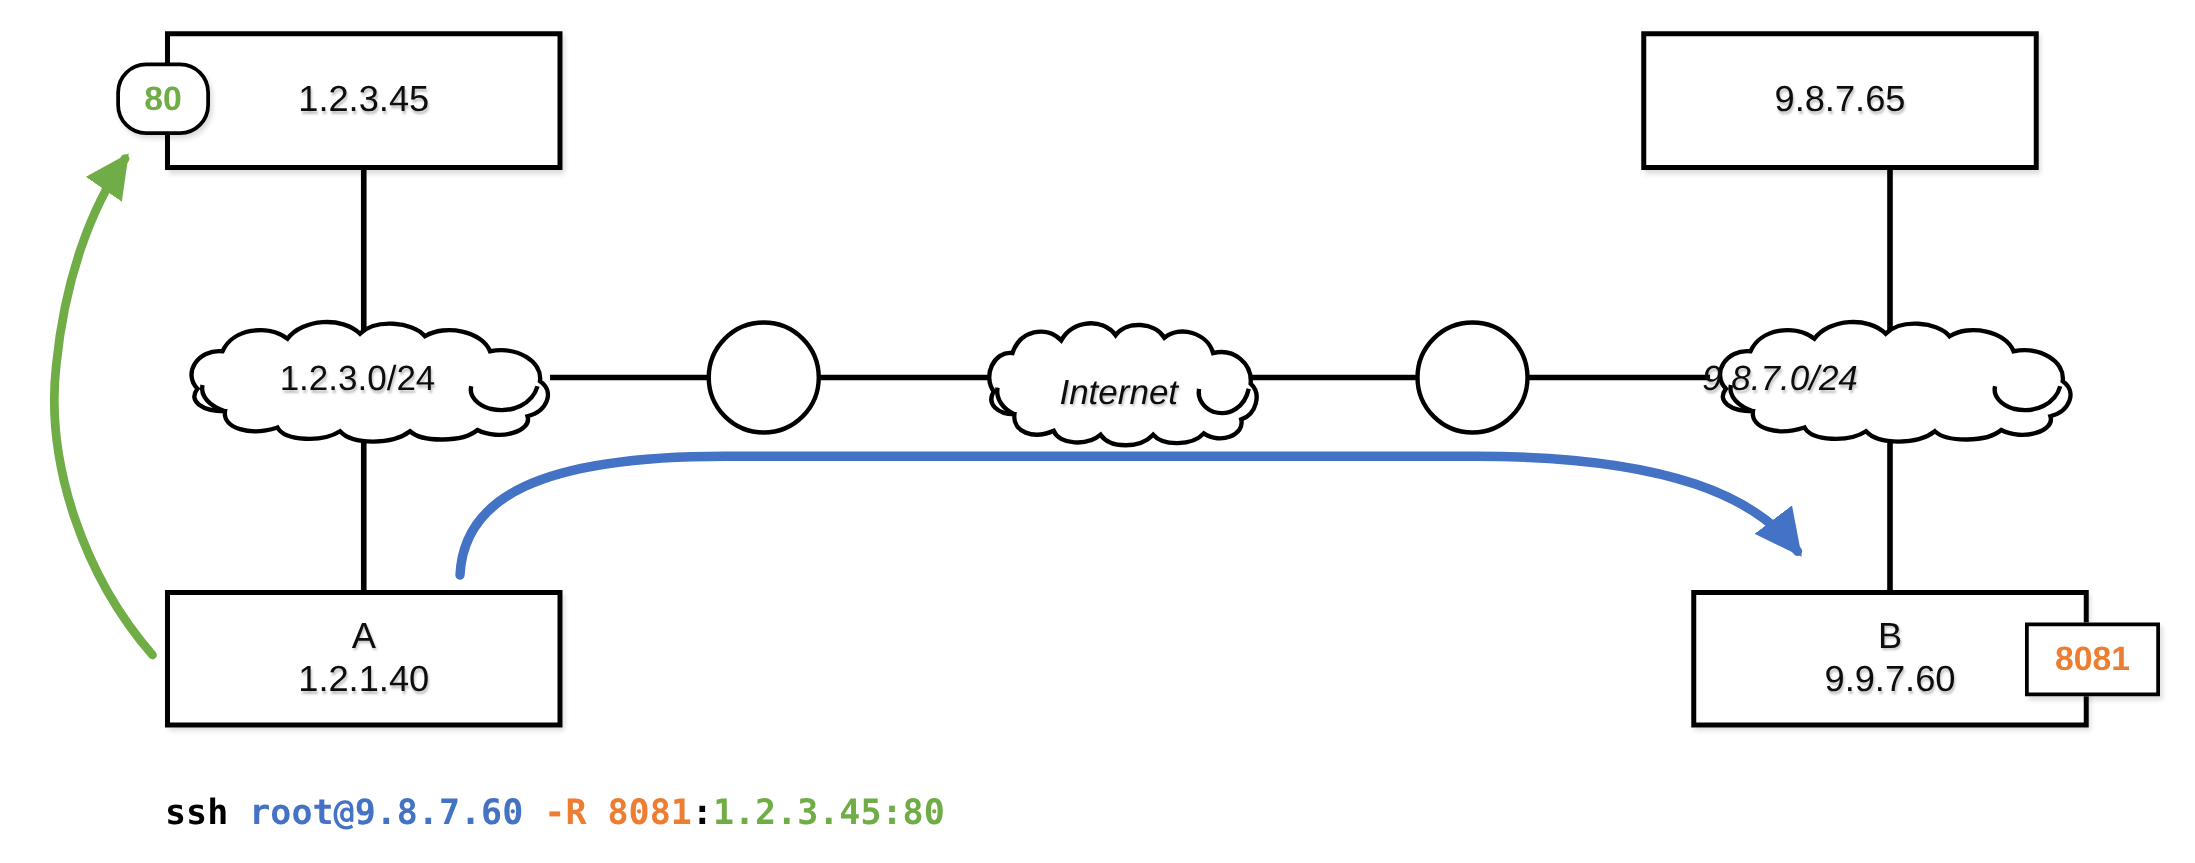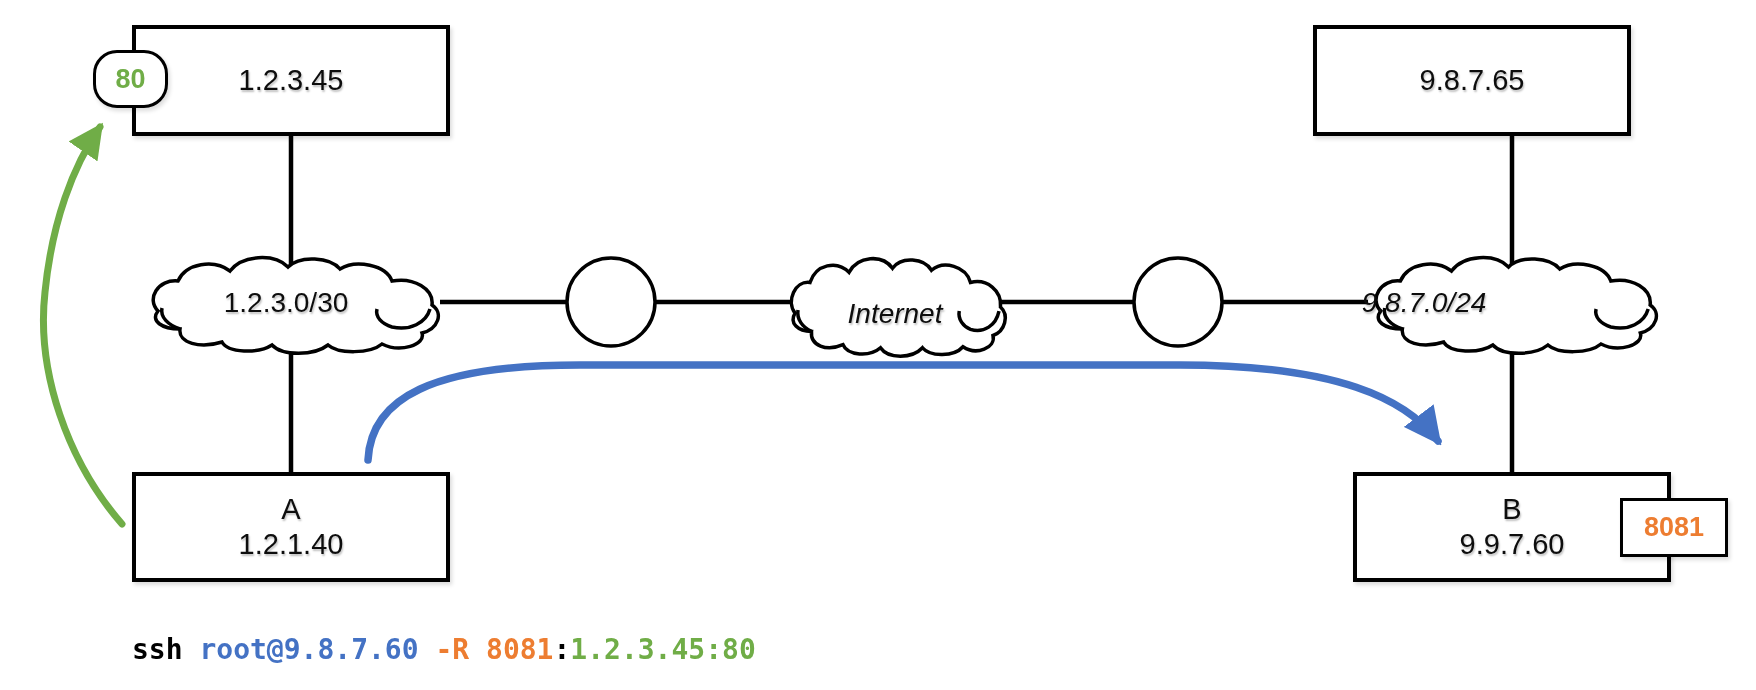--- a/index.html
+++ b/index.html
@@ -109,19 +109,19 @@
   </div>
 
   <div class="badge" style="left:93px; top:50px; width:75px; height:58px;border-radius:24px;">
     <span style="color: rgb(112, 173, 71);">80</span>
   </div>
 
   <div class="badge" style="left:1620px; top:498px; width:108px; height:59px;">
     <span style="color: rgb(237, 125, 49);">8081</span>
   </div>
 
-  <div class="cloud-label" style="left:286px; top:303px;">1.2.3.0/30</div>
+  <div class="cloud-label" style="left:286px; top:303px;">1.2.3.0/24</div>
   <div class="cloud-label" style="left:895px; top:314px;font-style:italic;">Internet</div>
   <div class="cloud-label" style="left:1424px; top:303px;font-style:italic;">9.8.7.0/24</div>
 
   <code class="cmd"><span style="color: rgb(0, 0, 0);">ssh</span><span> </span><span style="color: rgb(68, 114, 196);">root@9.8.7.60</span><span> </span><span style="color: rgb(237, 125, 49);">-R</span><span> </span><span style="color: rgb(237, 125, 49);">8081</span><span style="color: rgb(0, 0, 0);">:</span><span style="color: rgb(112, 173, 71);">1.2.3.45:80</span></code>
 
 </div>
 
 </body></html>

